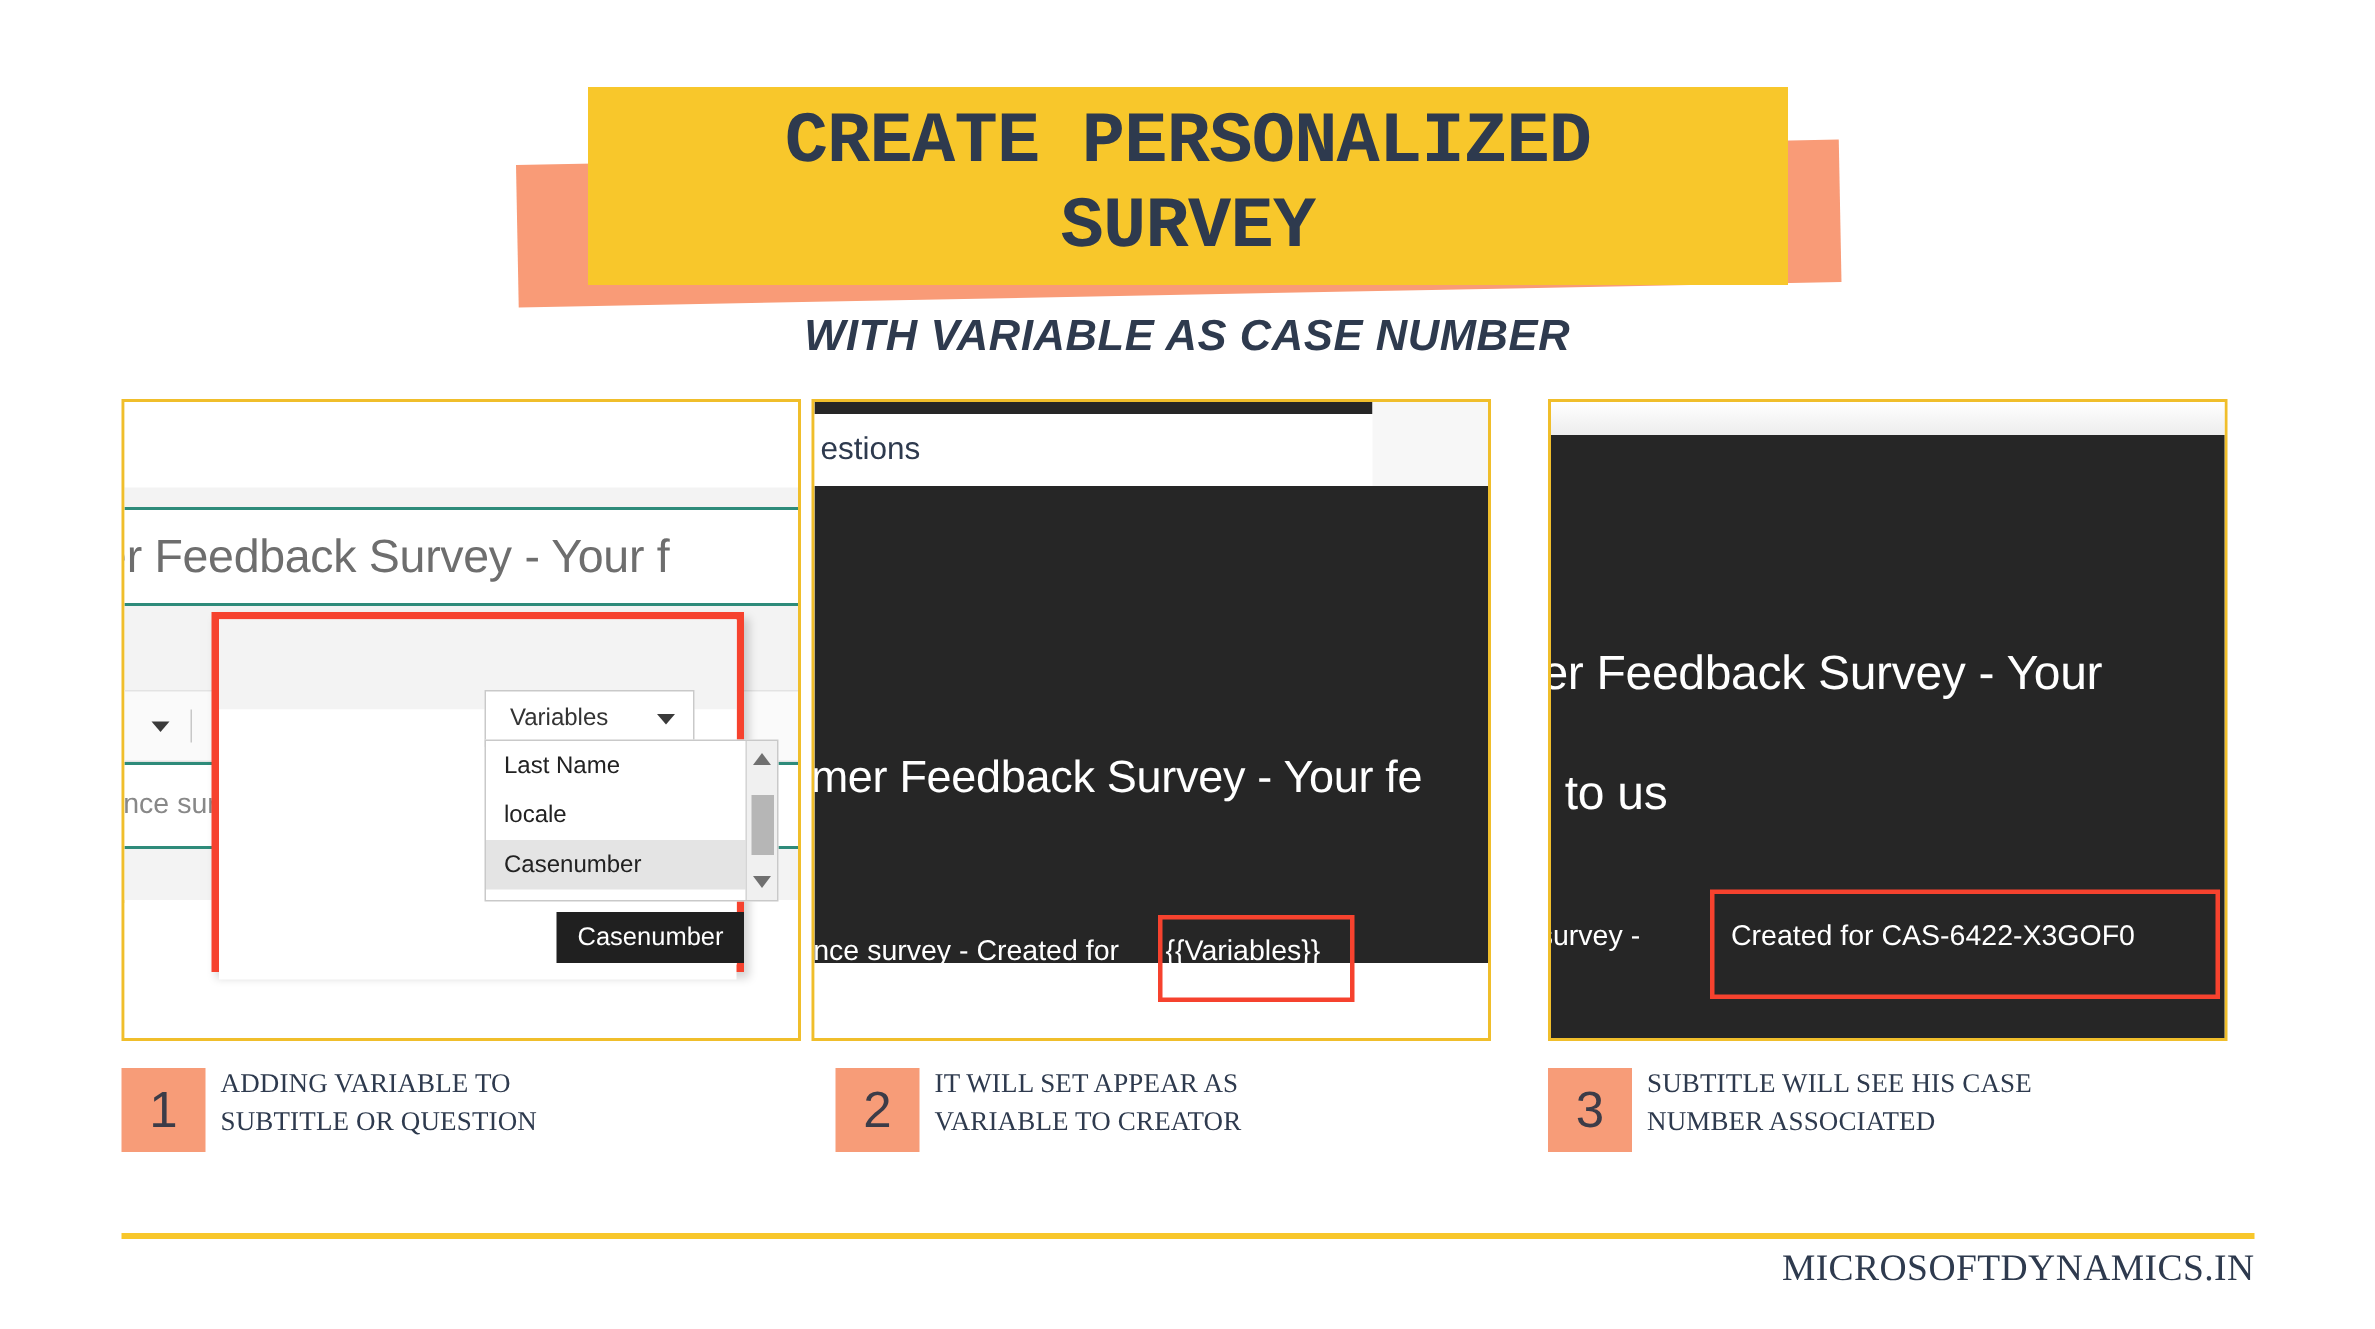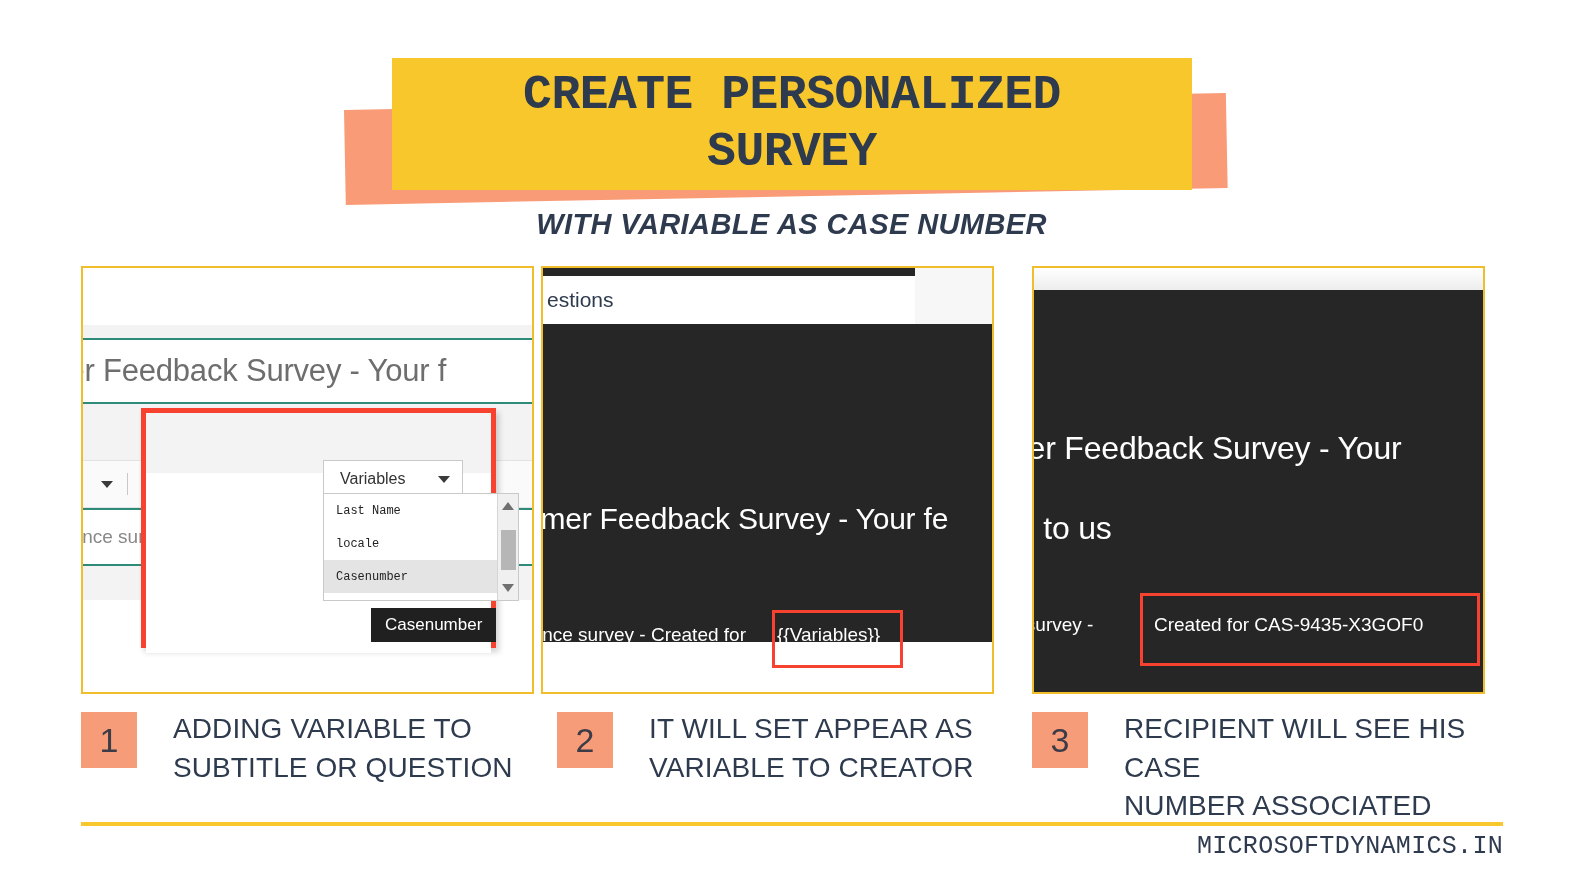--- a/index.html
+++ b/index.html
@@ -143,21 +143,21 @@
   .p1-redbox-whitemid { position:absolute; left:0; top:60px; width:100%; height:180px; background:#ffffff; }
 
   .p1-dropdown {
     position:absolute; left:240px; top:225px;
     width:196px; height:108px;
     background:#ffffff; border:1px solid #C9C9C9;
     z-index:7;
   }
   .dd-item {
     height:33px; display:flex; align-items:center; padding-left:12px;
-    font-size:12px; color:#222; font-family:Liberation Mono, monospace;
+    font-size:16px; color:#222; font-family:Liberation Sans, sans-serif;
   }
   .dd-item.sel { background:#E4E4E4; }
   .dd-scrollbar {
     position:absolute; right:0; top:0; width:21px; height:106px; background:#F0F0F0;
     border-left:1px solid #D5D5D5;
   }
   .dd-arrow-up, .dd-arrow-dn {
     position:absolute; left:4px; width:0; height:0;
     border-left:6px solid transparent; border-right:6px solid transparent;
   }
@@ -241,33 +241,33 @@
   .caption { position:absolute; top:0; display:flex; align-items:flex-start; }
   #cap1 { left:81px; width:460px; }
   #cap2 { left:557px; width:460px; }
   #cap3 { left:1032px; width:470px; }
   .cap-num {
     width:56px; height:56px; background:#F79C78; flex:0 0 56px;
     display:flex; align-items:center; justify-content:center;
     font-family:"Liberation Sans", sans-serif; font-size:34px; color:#3C3C48;
   }
   .cap-text {
-    margin-left:36px; margin-top:-2px;
-    font-family:Liberation Sans, sans-serif;
-    font-size:28px; line-height:1.38; color:#2E3A4E;
+    margin-left:10px; margin-top:-2px;
+    font-family:Liberation Serif, serif;
+    font-size:18px; line-height:1.38; color:#2E3A4E;
     letter-spacing:0.1px; white-space:pre-line;
   }
 
   
   .footer-rule {
     position:absolute; left:81px; top:822px; width:1422px; height:4px; background:#F8C72B;
   }
   .footer-text {
     position:absolute; left:0; top:832px; width:1503px; text-align:right;
-    font-family:Liberation Mono, monospace; font-size:25px; color:#2E3A4E;
+    font-family:Liberation Serif, serif; font-size:25px; color:#2E3A4E;
     letter-spacing:0.3px;
   }
 </style>
 </head>
 <body>
 
 <div class="slide">
 
   <div class="hdr-orange"></div>
   <div class="hdr-yellow">
@@ -350,40 +350,40 @@
       <div class="p2-bottomwhite"></div>
     </div>
 
     <div class="panel" id="panel3">
       <div class="p3-topgrad"></div>
       <div class="p3-dark">
         <div class="p3-title1">ner Feedback Survey - Your</div>
         <div class="p3-title2">le to us</div>
         <div class="p3-subline">e survey  -</div>
         <div class="p3-redbox"></div>
-        <div class="p3-created">Created for CAS-9435-X3GOF0</div>
+        <div class="p3-created">Created for CAS-6422-X3GOF0</div>
       </div>
     </div>
 
   </div>
 
   <div class="captions">
     <div class="caption" id="cap1">
       <div class="cap-num">1</div>
       <div class="cap-text">ADDING VARIABLE TO
 SUBTITLE OR QUESTION</div>
     </div>
     <div class="caption" id="cap2">
       <div class="cap-num">2</div>
       <div class="cap-text">IT WILL SET APPEAR AS
 VARIABLE TO CREATOR</div>
     </div>
     <div class="caption" id="cap3">
       <div class="cap-num">3</div>
-      <div class="cap-text">RECIPIENT WILL SEE HIS CASE
+      <div class="cap-text">SUBTITLE WILL SEE HIS CASE
 NUMBER ASSOCIATED</div>
     </div>
   </div>
 
   <div class="footer-rule"></div>
   <div class="footer-text">MICROSOFTDYNAMICS.IN</div>
 
 </div>
 
 </body></html>

